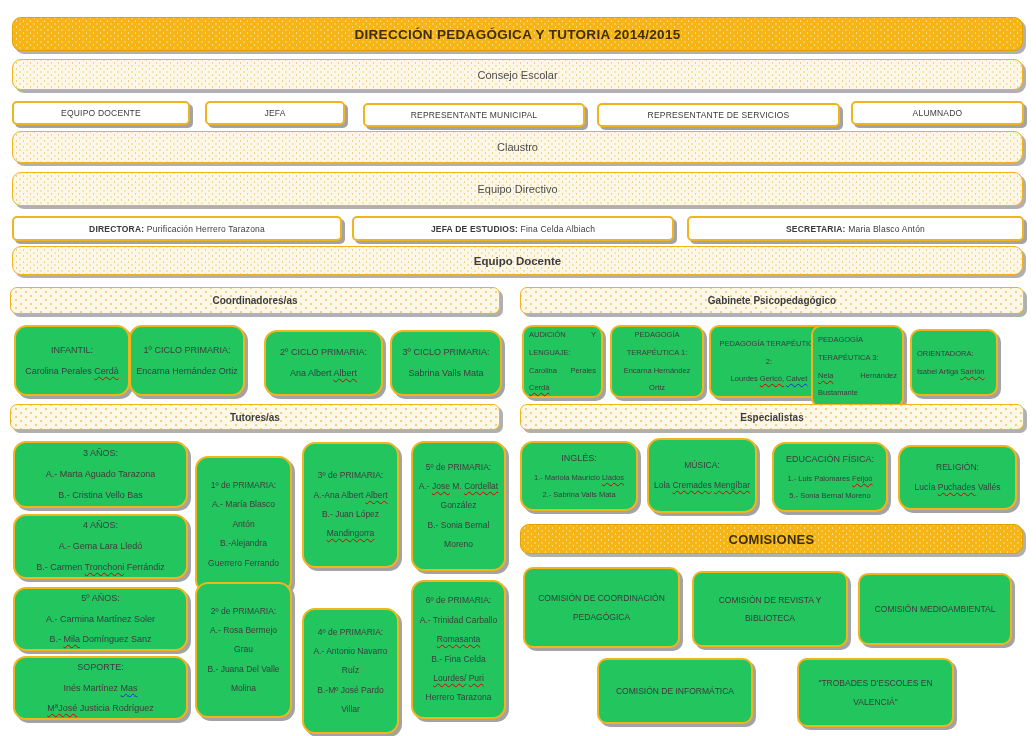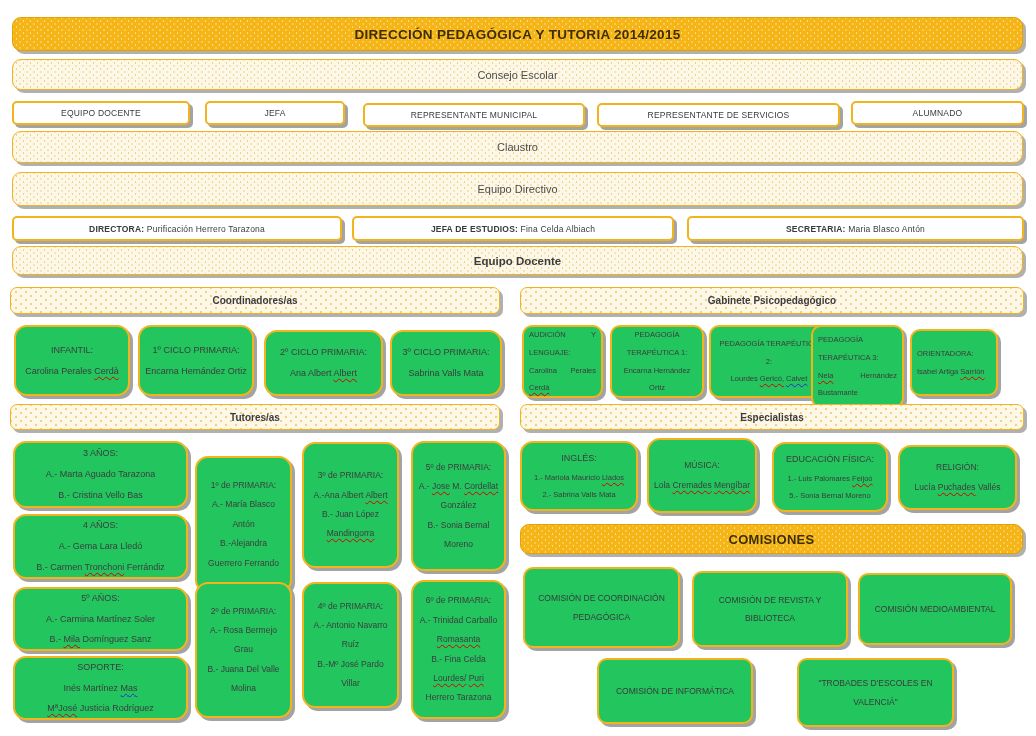--- a/index.html
+++ b/index.html
@@ -107,21 +107,21 @@
     <span>Coordinadores/as</span>
   </div>
   <div class="band cream hdr" style="left:520px;top:287px;width:504px;height:27px">
     <span>Gabinete Psicopedagógico</span>
   </div>
 
   <div class="card" style="left:14px;top:325px;width:116px;height:71px">
     <div class="ct">INFANTIL:</div>
     <div class="cl">Carolina Perales <span class="sq-red">Cerdà</span></div>
   </div>
-  <div class="card" style="left:138px;top:325px;width:116px;height:71px">
+  <div class="card" style="left:129px;top:325px;width:116px;height:71px">
     <div class="ct">1º CICLO PRIMARIA:</div>
     <div class="cl">Encarna Hernández Ortiz</div>
   </div>
   <div class="card" style="left:264px;top:330px;width:119px;height:66px">
     <div class="ct">2º CICLO PRIMARIA:</div>
     <div class="cl">Ana Albert <span class="sq-red">Albert</span></div>
   </div>
   <div class="card" style="left:390px;top:330px;width:112px;height:66px">
     <div class="ct">3º CICLO PRIMARIA:</div>
     <div class="cl">Sabrina Valls Mata</div>
@@ -185,21 +185,21 @@
     <div class="ct">2º de PRIMARIA:</div>
     <div class="cl">A.- Rosa Bermejo Grau</div>
     <div class="cl">B.- Juana Del Valle Molina</div>
   </div>
 
   <div class="card prim" style="left:302px;top:442px;width:97px;height:126px">
     <div class="ct">3º de PRIMARIA:</div>
     <div class="cl">A.-Ana Albert <span class="sq-red">Albert</span></div>
     <div class="cl">B.- Juan López <span class="sq-red">Mandingorra</span></div>
   </div>
-  <div class="card prim" style="left:302px;top:582px;width:97px;height:126px">
+  <div class="card prim" style="left:302px;top:608px;width:97px;height:126px">
     <div class="ct">4º de PRIMARIA:</div>
     <div class="cl">A.- Antonio Navarro Ruíz</div>
     <div class="cl">B.-Mº José Pardo Villar</div>
   </div>
 
   <div class="card prim" style="left:411px;top:441px;width:95px;height:130px">
     <div class="ct">5º de PRIMARIA:</div>
     <div class="cl">A.- <span class="sq-red">Jose</span> M. <span class="sq-red">Cordellat</span> González</div>
     <div class="cl">B.- Sonia Bernal Moreno</div>
   </div>

